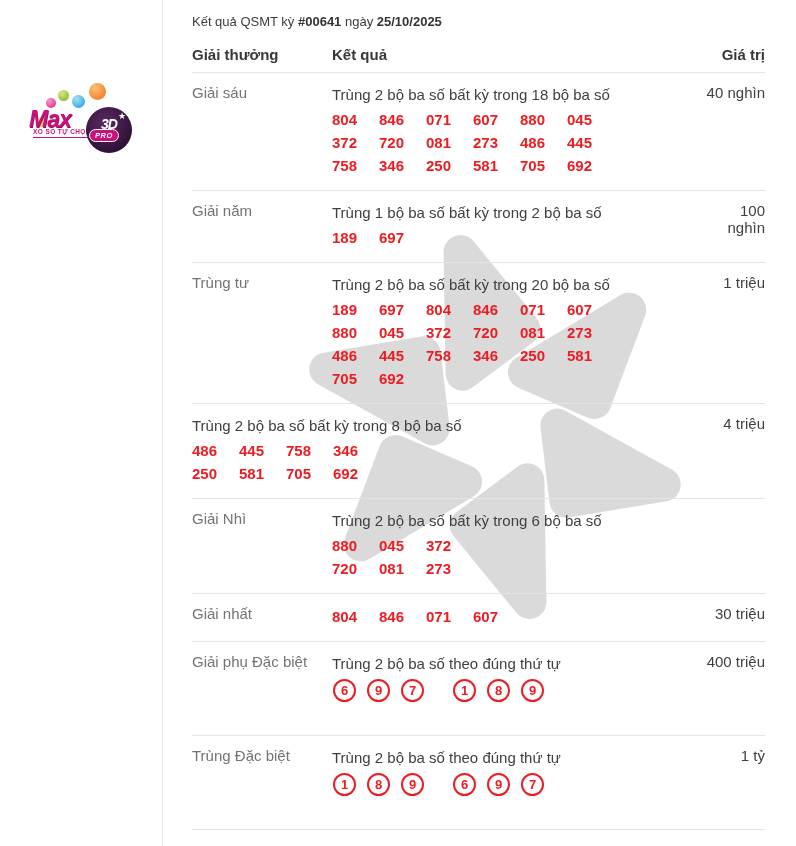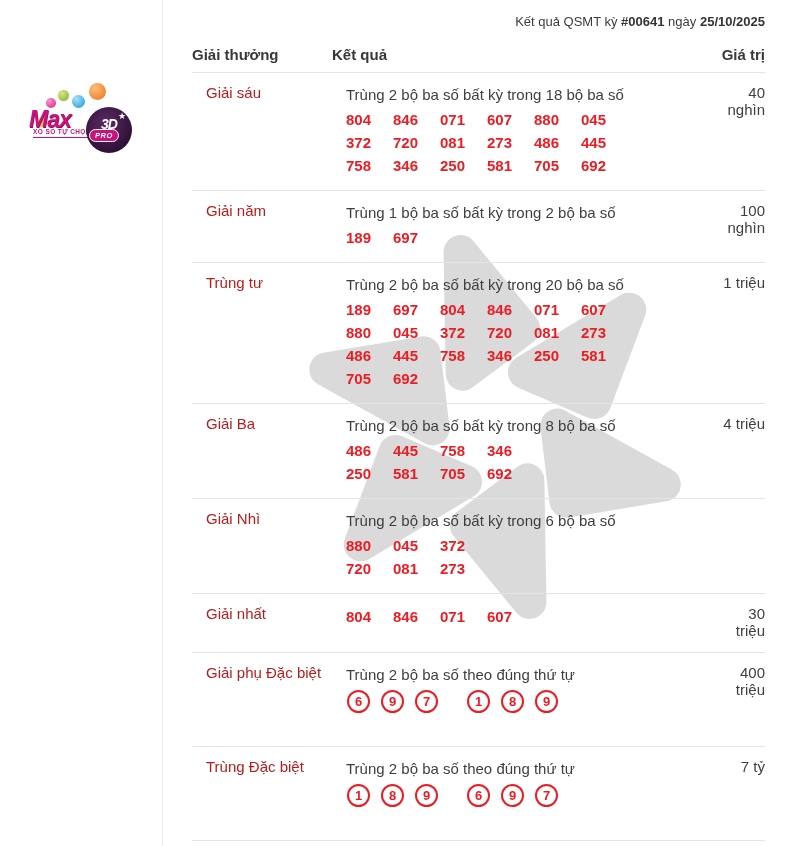--- a/index.html
+++ b/index.html
@@ -43,34 +43,34 @@
     background: #c9137c; border: 1.5px solid #fff; border-radius: 7px;
     color: #fff; font-size: 7.5px; font-weight: bold; font-style: italic;
     display: flex; align-items: center; justify-content: center; letter-spacing: 0.5px;
   }
 
   
   .watermark { position: absolute; left: 296px; top: 228px; z-index: 0; }
 
   
   .content { position: absolute; left: 192px; top: 0; width: 573px; z-index: 1; }
-  .page-title { font-size: 13px; margin-top: 14px; color: #3c3c3c; white-space: pre-wrap; text-align: right; }
+  .page-title { font-size: 13px; margin-top: 14px; color: #3c3c3c; white-space: pre-wrap; }
   .page-title b { color: #343434; }
 
   .thead {
     display: flex; margin-top: 17px; padding-bottom: 9px;
     border-bottom: 1px solid #e4e4e4;
     font-weight: bold; font-size: 15px; color: #383838;
   }
   .col1 { width: 140px; }
   .col2 { width: 373px; }
   .col3 { flex: 1; text-align: right; }
 
   .row { display: flex; padding: 11px 0 13px; border-bottom: 1px solid #e4e4e4; font-size: 15px; }
-  .row .col1 { color: #b91c1c; margin-left: 14px; }
+  .row .col1 { color: #737373; }
   .condition { line-height: 21px; margin-bottom: 3px; color: #3f3f3f; }
   .numline { display: flex; gap: 19px; line-height: 23px; }
   .num { font-weight: bold; min-width: 28px; }
   .row-circles { padding-bottom: 33px; }
   .circles { display: flex; gap: 29px; margin-top: 5px; margin-left: 1px; }
   .cgroup { display: flex; gap: 11px; }
   .circle {
     width: 23px; height: 23px; border-radius: 50%;
     border: 2px solid; font-weight: bold; font-size: 13px;
     display: flex; align-items: center; justify-content: center;
@@ -200,21 +200,20 @@
             <span class="num" style="color: rgb(236, 28, 35);">581</span>
           </div>
           <div class="numline">
             <span class="num" style="color: rgb(236, 28, 35);">705</span>
             <span class="num" style="color: rgb(236, 28, 35);">692</span>
           </div>
         </div>
         <div class="col3">1 triệu</div>
       </div>
       <div class="row">
-        <div class="col1">Giải Ba</div>
         <div class="col2">
           <div class="condition">Trùng 2 bộ ba số bất kỳ trong 8 bộ ba số</div>
           <div class="numline">
             <span class="num" style="color: rgb(236, 28, 35);">486</span>
             <span class="num" style="color: rgb(236, 28, 35);">445</span>
             <span class="num" style="color: rgb(236, 28, 35);">758</span>
             <span class="num" style="color: rgb(236, 28, 35);">346</span>
           </div>
           <div class="numline">
             <span class="num" style="color: rgb(236, 28, 35);">250</span>
@@ -282,17 +281,17 @@
               <span class="circle" style="color: rgb(236, 28, 35); border-color: rgb(236, 28, 35);">8</span>
               <span class="circle" style="color: rgb(236, 28, 35); border-color: rgb(236, 28, 35);">9</span>
             </div>
             <div class="cgroup">
               <span class="circle" style="color: rgb(236, 28, 35); border-color: rgb(236, 28, 35);">6</span>
               <span class="circle" style="color: rgb(236, 28, 35); border-color: rgb(236, 28, 35);">9</span>
               <span class="circle" style="color: rgb(236, 28, 35); border-color: rgb(236, 28, 35);">7</span>
             </div>
           </div>
         </div>
-        <div class="col3">7 tỷ</div>
+        <div class="col3">1 tỷ</div>
       </div>
     </div>
 
 </main>
 
 </body></html>

